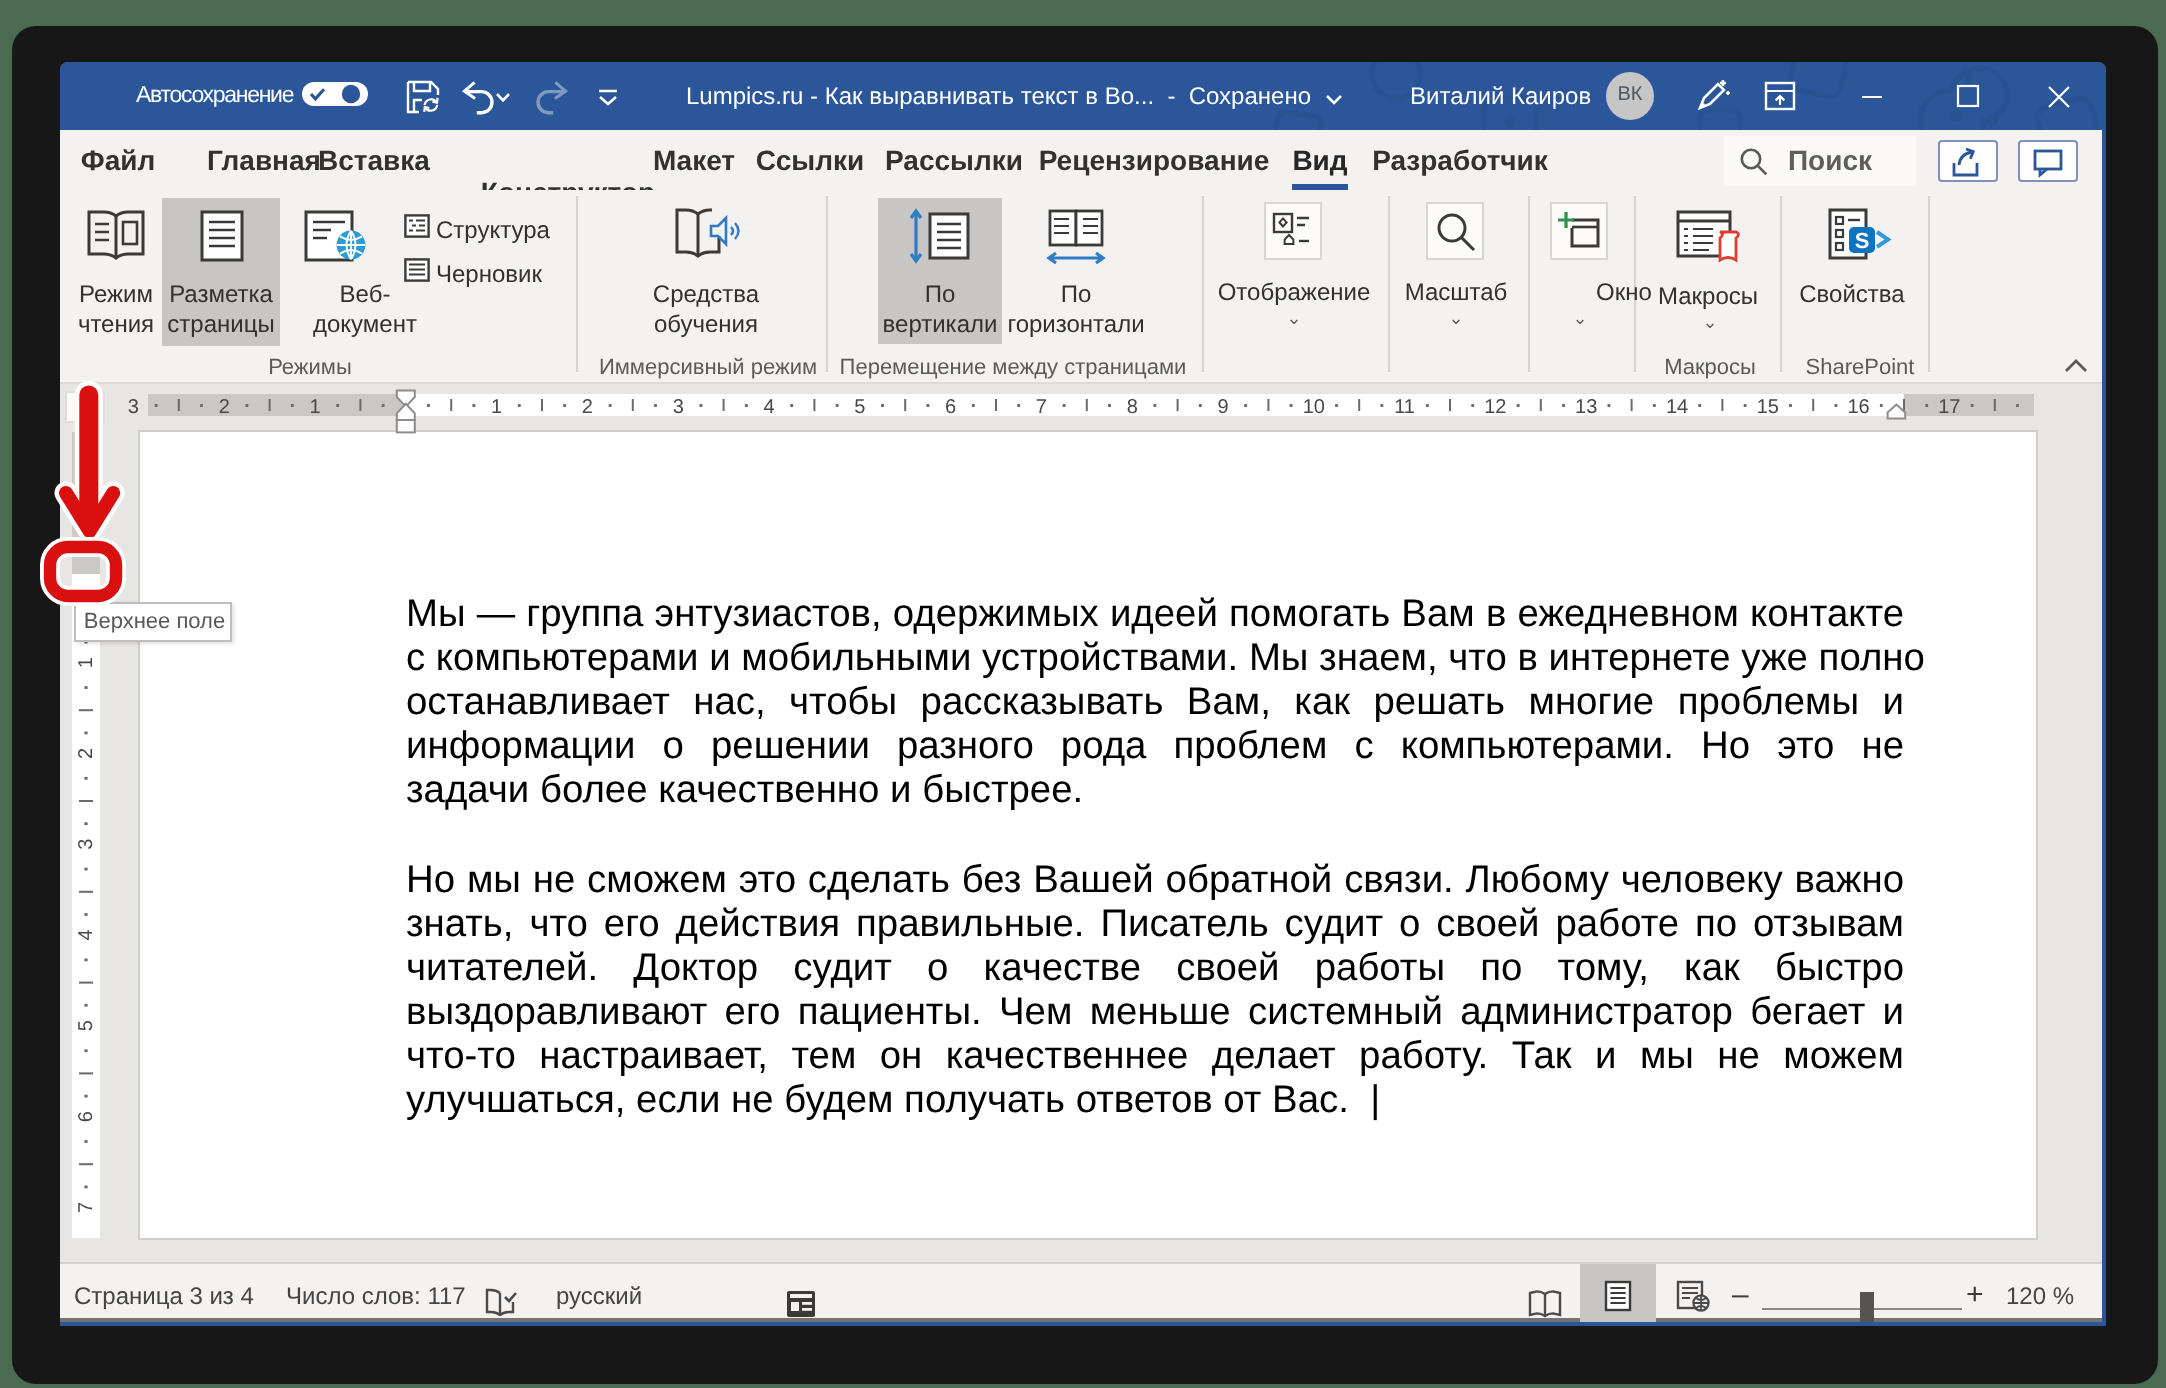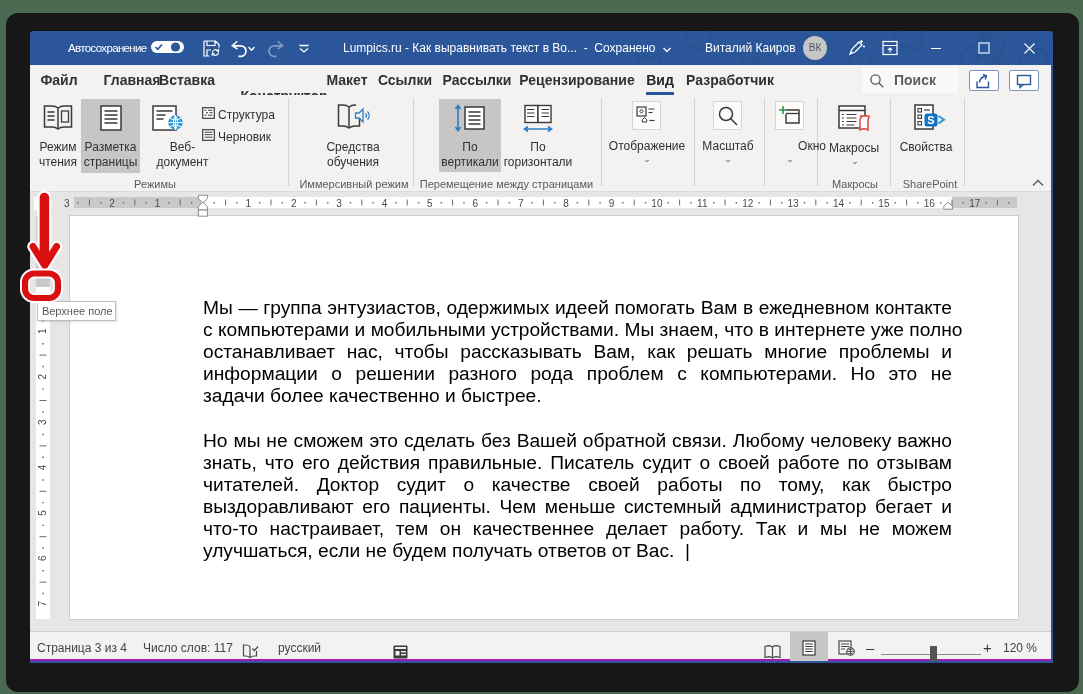--- a/index.html
+++ b/index.html
@@ -1,19 +1,19 @@
 <!DOCTYPE html>
 <html><head>
 <meta charset="utf-8">
 <style>
   * { margin:0; padding:0; box-sizing:border-box; }
   html,body { width:1083px; height:694px; overflow:hidden; }
   body { background:#4a6b51; font-family:"Liberation Sans", sans-serif; position:relative; }
   #frame { position:absolute; left:6px; top:13px; width:1073px; height:679px; background:#171717; border-radius:12px; }
-  #win { position:absolute; left:30px; top:31px; width:1023px; height:632px; background:#a21caf; border-radius:4px 4px 0 0; }
+  #win { position:absolute; left:30px; top:31px; width:1023px; height:632px; background:#737373; border-radius:4px 4px 0 0; }
   
   #titlebar { position:absolute; left:0; top:0; width:1023px; height:34px; background:#2b579a; border-radius:4px 4px 0 0; overflow:hidden; }
   .tbtxt { position:absolute; color:#fff; font-size:12px; line-height:34px; white-space:nowrap; }
   
   #tabrow { position:absolute; left:0; top:34px; width:1023px; height:30px; background:#f3f2f1; }
   .tab { position:absolute; top:0; height:30px; line-height:30px; font-size:14px; color:#323130; text-align:center;font-weight:bold; }
   
   #ribbon { position:absolute; left:0; top:64px; width:1023px; height:97px; background:#f3f2f1; }
   .rsep { position:absolute; top:3px; width:1px; height:88px; background:#d5d3d1; }
   .glabel { position:absolute; top:83px; font-size:11px; color:#5c5a58; text-align:center; white-space:nowrap; }

